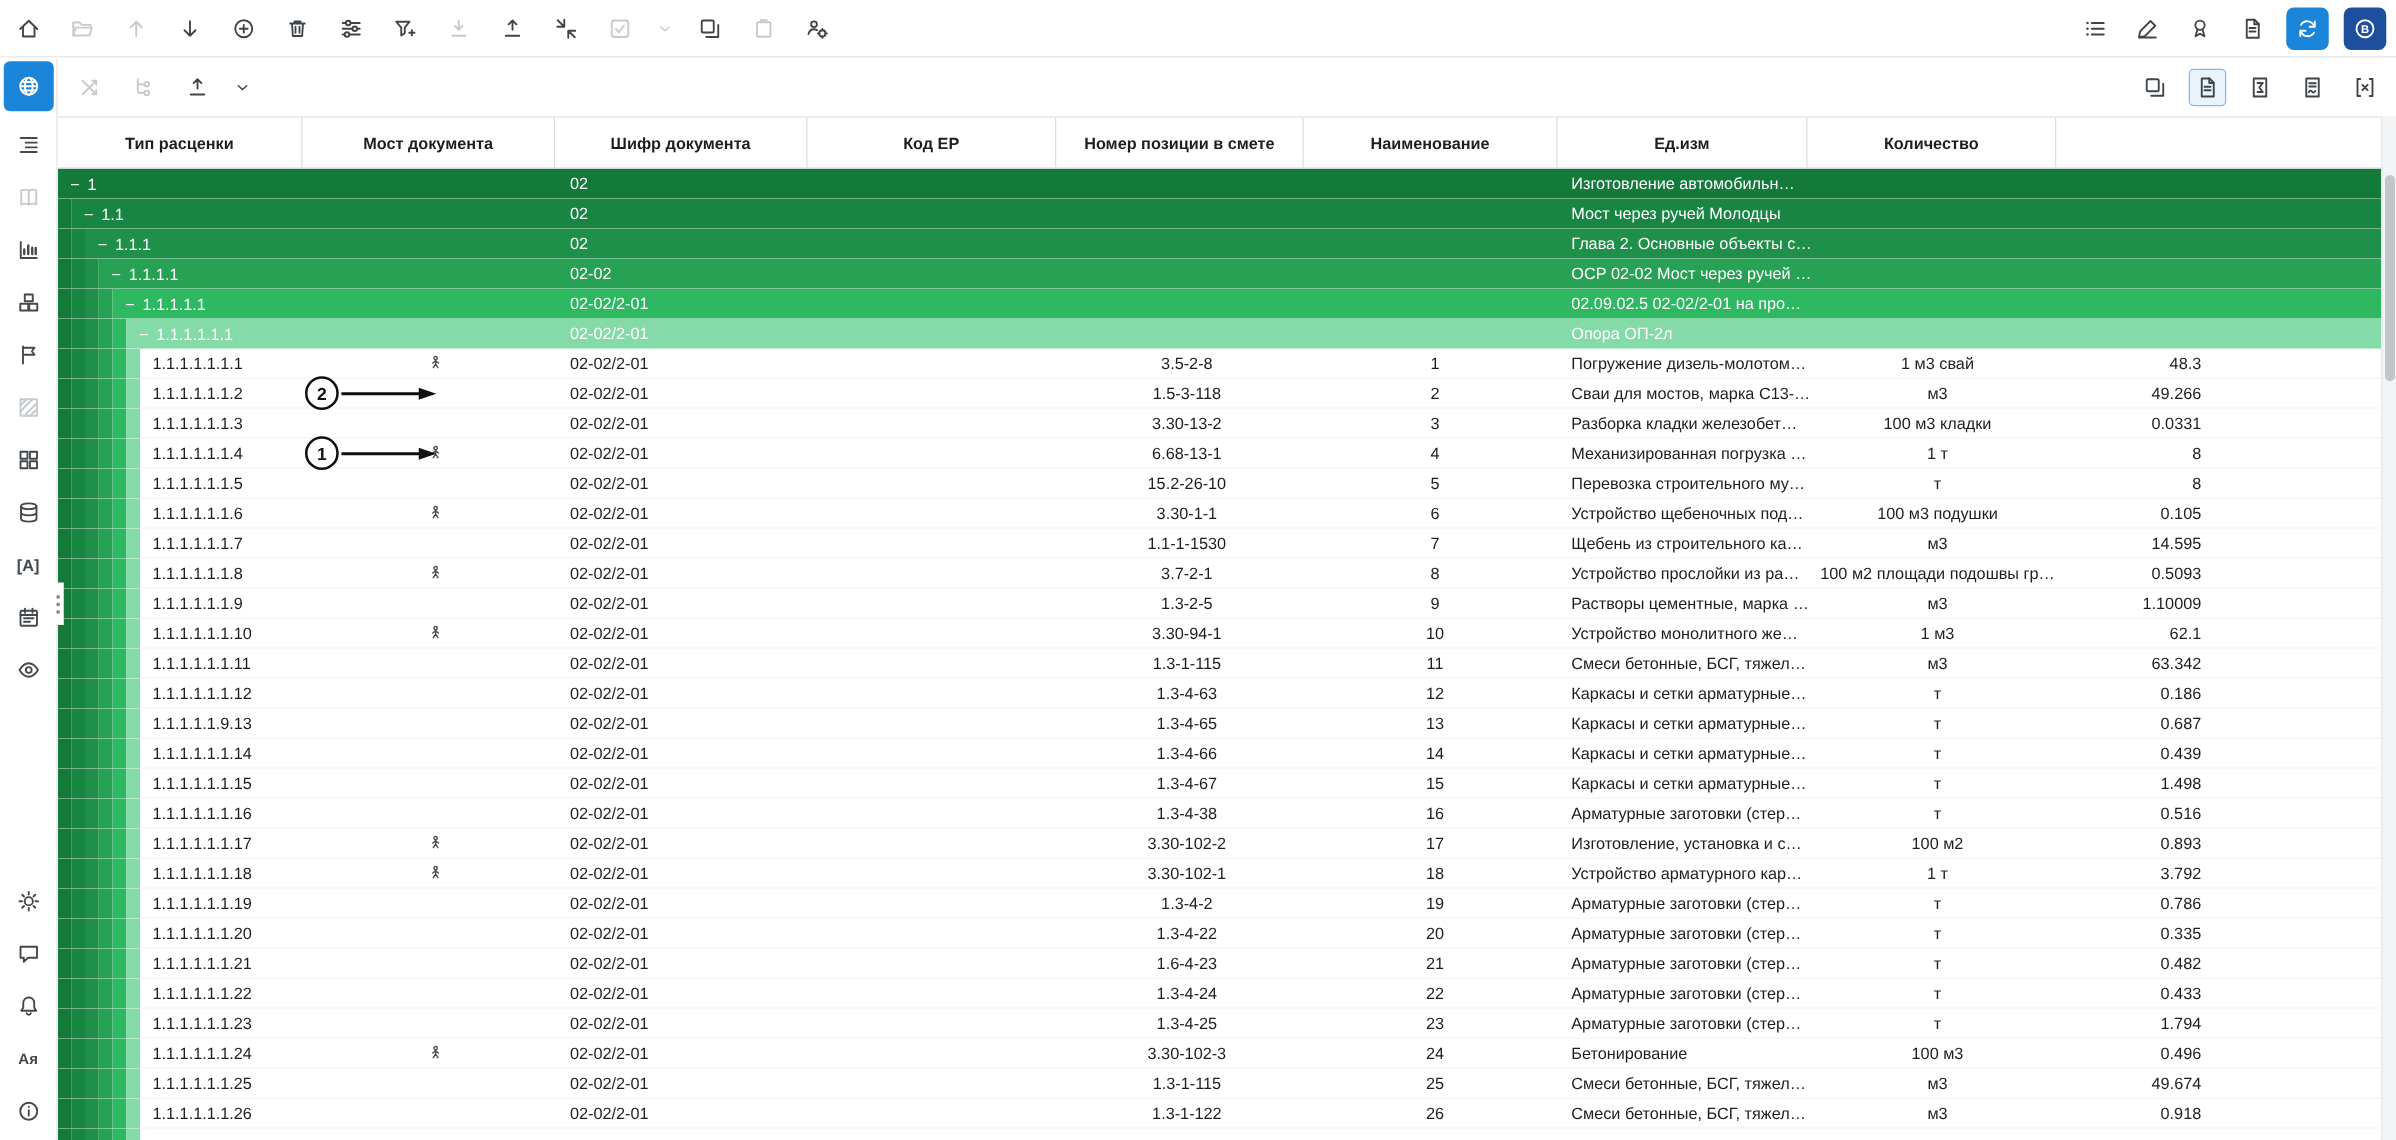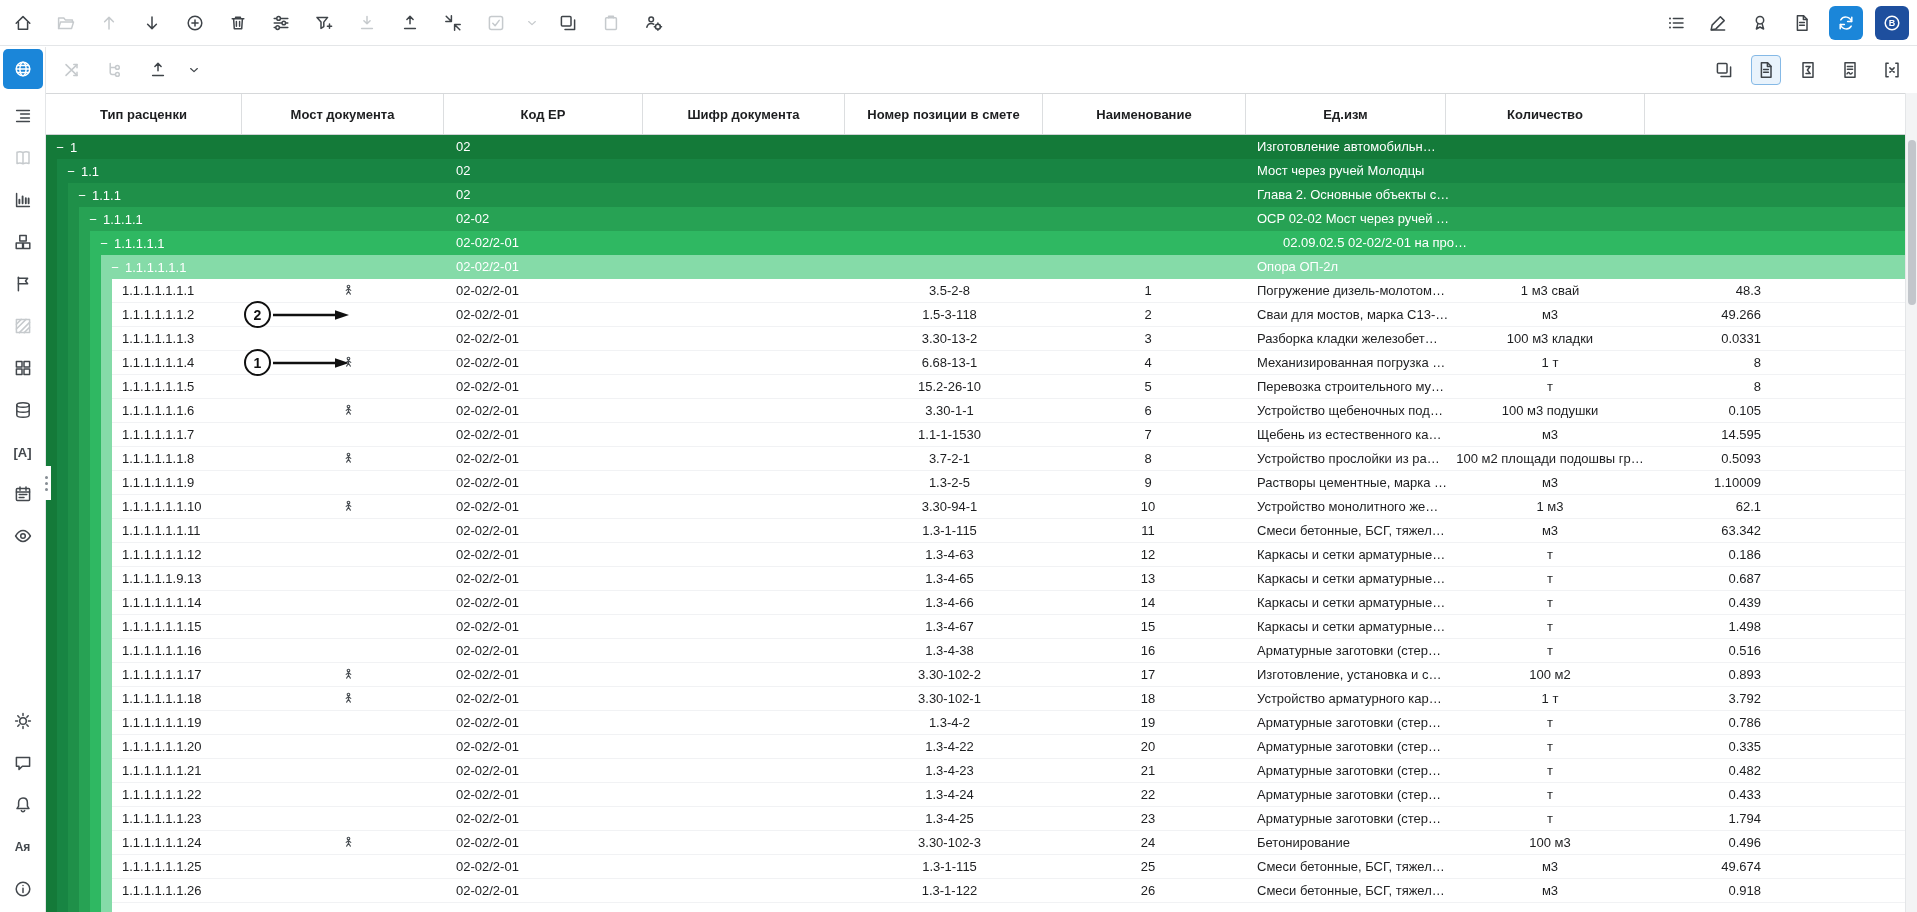--- a/index.html
+++ b/index.html
@@ -380,22 +380,22 @@
             <path d="M7.9 7.9l4.2 4.2M12.1 7.9l-4.2 4.2"></path>
           </svg>
         </div>
       </div>
   </div>
 
   <div class="table">
     <div class="thead" id="thead">
         <div class="th" style="width: 196px;">Тип расценки</div>
         <div class="th" style="width: 202px;">Мост документа</div>
+        <div class="th" style="width: 202px;">Шифр документа</div>
         <div class="th" style="width: 199px;">Код ЕР</div>
-        <div class="th" style="width: 202px;">Шифр документа</div>
         <div class="th" style="width: 198px;">Номер позиции в смете</div>
         <div class="th" style="width: 203px;">Наименование</div>
         <div class="th" style="width: 200px;">Ед.изм</div>
         <div class="th" style="width: 199px;">Количество</div>
         <div class="th" style="width: 56px; border-right: none;"></div>
       </div>
     <div class="tbody" id="tbody">
         <div class="row group">
           <div class="gfill" style="background:#147a39">
             <span class="gminus">−</span>
@@ -437,21 +437,21 @@
         <div class="row group">
           <div class="stripe" style="background:#147a39"></div>
           <div class="stripe" style="background:#188543"></div>
           <div class="stripe" style="background:#1f9049"></div>
           <div class="stripe" style="background:#27a254"></div>
           <div class="gfill" style="background:#2fb862">
             <span class="gminus">−</span>
             <span class="gcode">1.1.1.1.1</span>
           </div>
           <span class="gabs" style="left:410px">02-02/2-01</span>
-          <span class="gabs" style="left:1237px">02.09.02.5 02-02/2-01 на про…</span>
+          <span class="gabs" style="left:1211px">02.09.02.5 02-02/2-01 на про…</span>
         </div>
         <div class="row group">
           <div class="stripe" style="background:#147a39"></div>
           <div class="stripe" style="background:#188543"></div>
           <div class="stripe" style="background:#1f9049"></div>
           <div class="stripe" style="background:#27a254"></div>
           <div class="stripe" style="background:#2fb862"></div>
           <div class="gfill" style="background:#85dba8">
             <span class="gminus">−</span>
             <span class="gcode">1.1.1.1.1.1</span>
@@ -582,21 +582,21 @@
           <div class="stripe" style="background:#1f9049"></div>
           <div class="stripe" style="background:#27a254"></div>
           <div class="stripe" style="background:#2fb862"></div>
           <div class="stripe" style="background:#85dba8"></div>
           <div class="cell left" style="width:138px">1.1.1.1.1.1.7</div>
           <div class="cell center" style="width:196px"></div>
           <div class="cell left" style="width:202px">02-02/2-01</div>
           <div class="cell left" style="width:202px"></div>
           <div class="cell center" style="width:199px">1.1-1-1530</div>
           <div class="cell center" style="width:198px">7</div>
-          <div class="cell left" style="width:203px">Щебень из естественного ка…</div>
+          <div class="cell left" style="width:203px">Щебень из строительного ка…</div>
           <div class="cell center" style="width:200px">м3</div>
           <div class="cell right" style="width:199px">14.595</div>
           <div class="cell" style="width:56px"></div>
         </div>
         <div class="row data">
           <div class="stripe" style="background:#147a39"></div>
           <div class="stripe" style="background:#188543"></div>
           <div class="stripe" style="background:#1f9049"></div>
           <div class="stripe" style="background:#27a254"></div>
           <div class="stripe" style="background:#2fb862"></div>
@@ -844,21 +844,21 @@
           <div class="stripe" style="background:#147a39"></div>
           <div class="stripe" style="background:#188543"></div>
           <div class="stripe" style="background:#1f9049"></div>
           <div class="stripe" style="background:#27a254"></div>
           <div class="stripe" style="background:#2fb862"></div>
           <div class="stripe" style="background:#85dba8"></div>
           <div class="cell left" style="width:138px">1.1.1.1.1.1.21</div>
           <div class="cell center" style="width:196px"></div>
           <div class="cell left" style="width:202px">02-02/2-01</div>
           <div class="cell left" style="width:202px"></div>
-          <div class="cell center" style="width:199px">1.3-4-23</div>
+          <div class="cell center" style="width:199px">1.6-4-23</div>
           <div class="cell center" style="width:198px">21</div>
           <div class="cell left" style="width:203px">Арматурные заготовки (стер…</div>
           <div class="cell center" style="width:200px">т</div>
           <div class="cell right" style="width:199px">0.482</div>
           <div class="cell" style="width:56px"></div>
         </div>
         <div class="row data">
           <div class="stripe" style="background:#147a39"></div>
           <div class="stripe" style="background:#188543"></div>
           <div class="stripe" style="background:#1f9049"></div>

